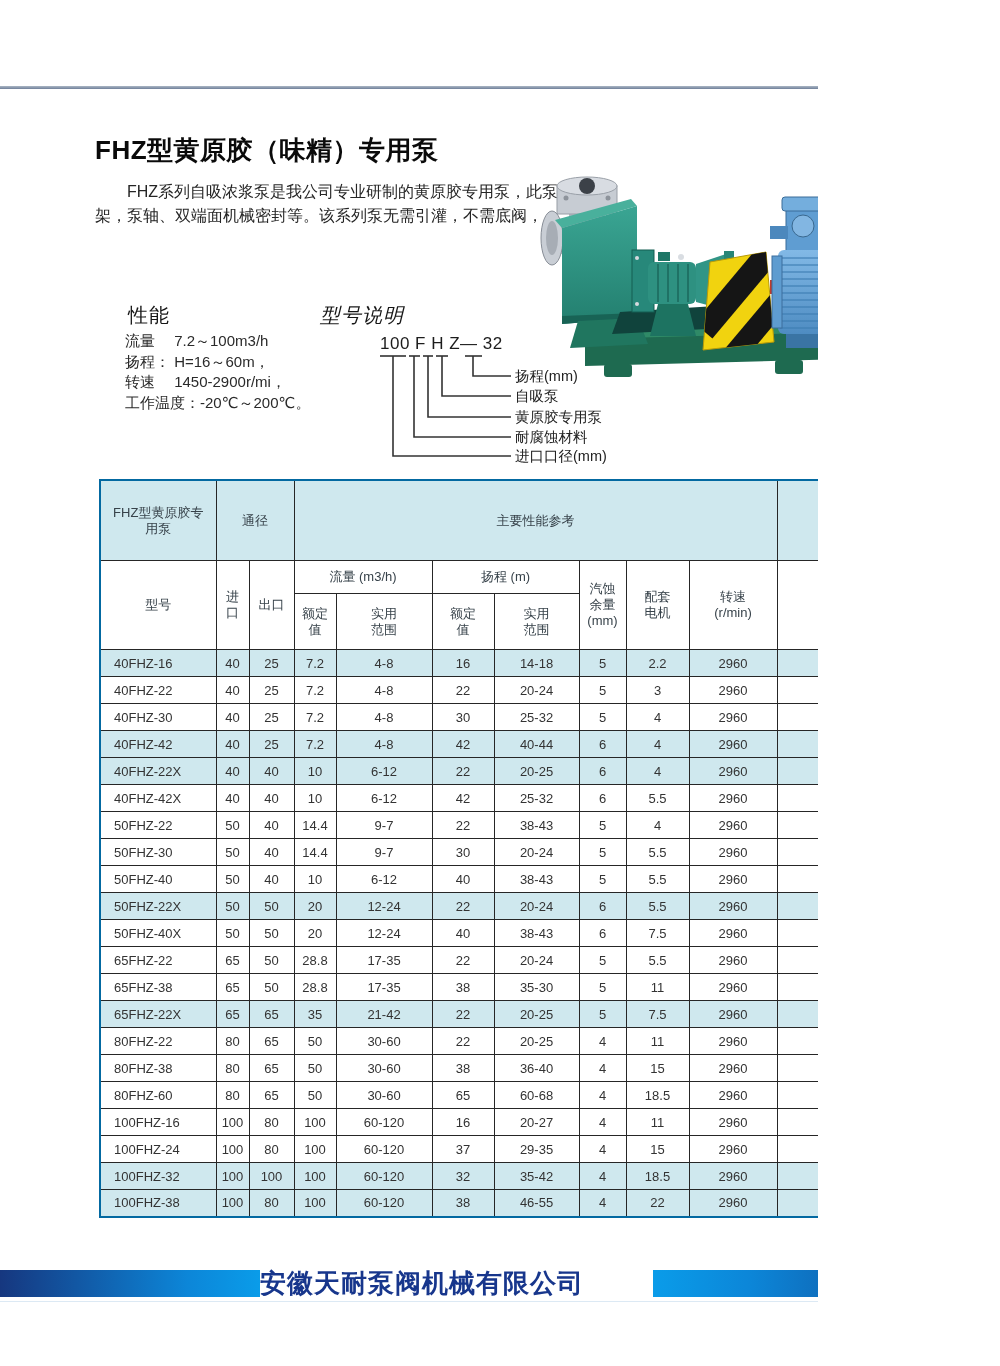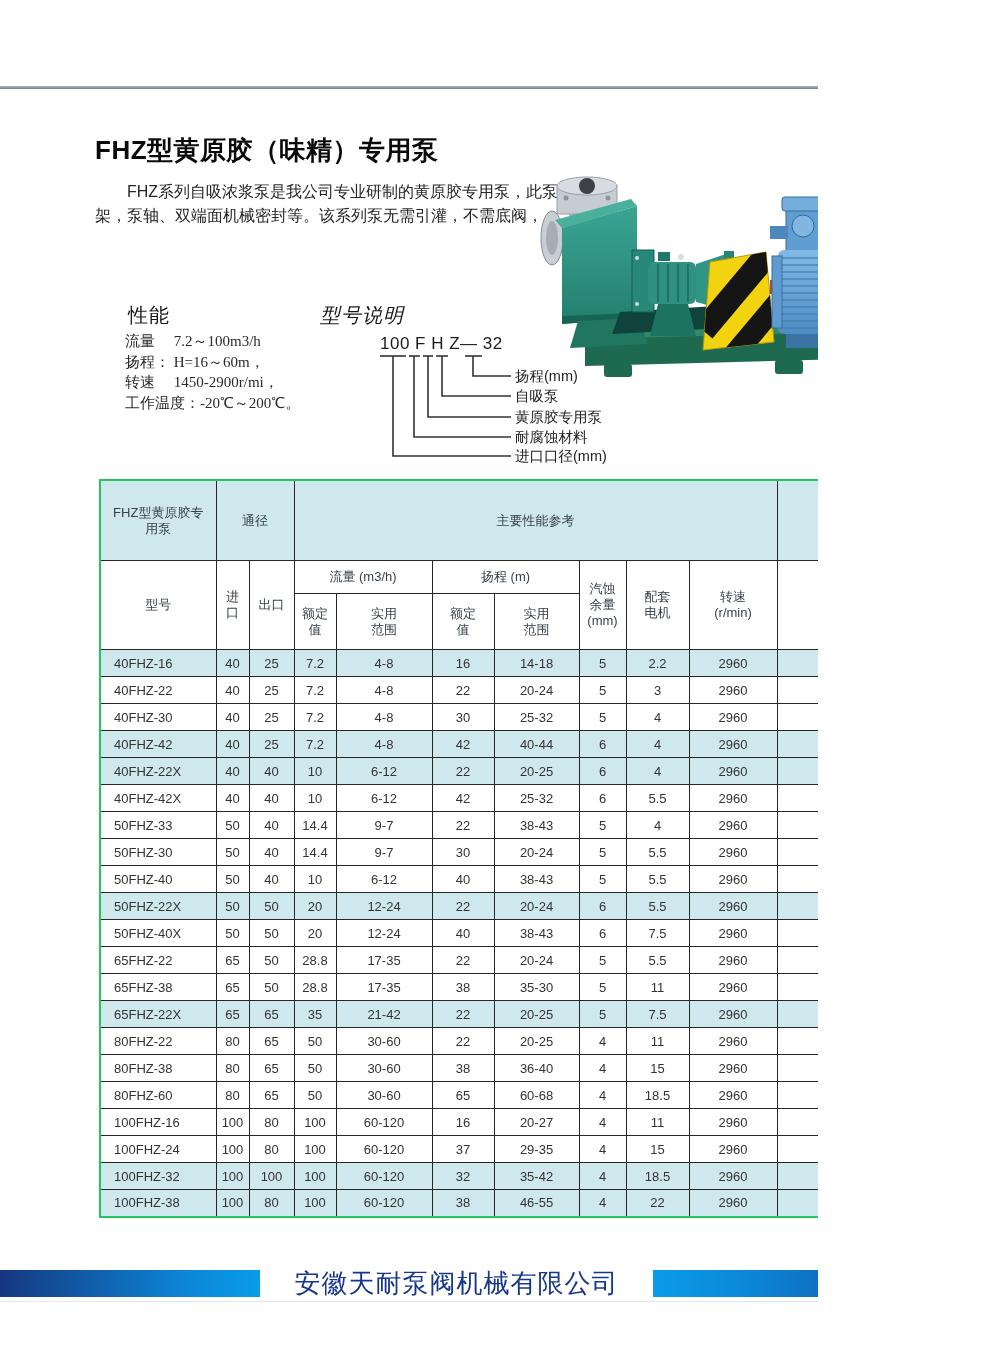--- a/index.html
+++ b/index.html
@@ -9,48 +9,48 @@
 
   .top-rule{top:86px;left:0;width:1000px;height:3px;
             background:linear-gradient(#aab6c4,#70809a);}
 
   .doc-title{left:95px;top:133px;font-size:26px;font-weight:bold;color:#0a0a0a;letter-spacing:0.5px;}
 
   .intro{left:95px;top:180px;font-size:16px;line-height:23.6px;color:#252525;white-space:nowrap;}
 
   .sec-heading{font-size:20px;color:#161616;letter-spacing:1px;}
   .perf-lines{left:125px;top:331px;font-size:15px;line-height:20.5px;color:#2a2a2a;white-space:nowrap;}
-  .perf-lines div{height:20.5px;font-family:Liberation Serif, serif;}
+  .perf-lines div{height:20.5px;}
 
   svg text{font-family:"Liberation Sans","DejaVu Sans",sans-serif;}
 
   
   .table-wrap{left:99px;top:479px;}
-  #spec-table{border-collapse:collapse;table-layout:fixed;width:802px;border:2px solid #22c55e;}
+  #spec-table{border-collapse:collapse;table-layout:fixed;width:802px;border:2px solid #0369a1;}
   #spec-table th,#spec-table td{border:1.5px solid #262626;font-weight:normal;padding:0;
        text-align:center;vertical-align:middle;white-space:pre-line;}
   #spec-table th{font-size:13px;line-height:16px;color:#37424a;}
   #spec-table td{font-size:13px;color:#333;}
   tr.h1 th{background:#cfe8ee;height:79px;}
   tr.h2a th{height:32px;background:#fff;}
   tr.h2b th{height:55px;background:#fff;}
   th.muted{color:#67767f;}
   th.tight{line-height:15px;}
   #spec-table tbody tr{height:27px;background:#fff;}
   #spec-table tbody tr.shaded td{background:#cfe8ee;}
   td.model-cell{text-align:left !important;padding-left:13px !important;}
   .stripe-overflow{left:901px;top:888px;width:19px;height:27px;background:#cfe8ee;}
 
   
   .footer-bar-left{left:0;top:1270px;width:260px;height:27px;
       background:linear-gradient(90deg,#16377f 0%,#0c86d8 72%,#0a9ce9 100%);}
   .footer-bar-right{left:653px;top:1270px;width:347px;height:27px;
       background:linear-gradient(90deg,#0a9ce9 0%,#0c86d8 28%,#16377f 100%);}
-  .footer-company{left:260px;top:1267px;width:393px;height:32px;text-align:center;
-      font-size:26px;font-weight:normal;color:#17368c;letter-spacing:1px;line-height:32px;}
+  .footer-company{left:260px;top:1267px;width:393px;height:32px;text-align:left;
+      font-size:26px;font-weight:bold;color:#17368c;letter-spacing:1px;line-height:32px;}
   .footer-light-line{left:0;top:1301px;width:1000px;height:1px;background:#dcE9f4;}
 </style>
 </head>
 <body>
 
 <div class="page">
 
   <div class="abs top-rule"></div>
 
   <div class="abs doc-title">FHZ型黄原胶（味精）专用泵</div>
@@ -298,21 +298,21 @@
             <td>10</td>
             <td>6-12</td>
             <td>42</td>
             <td>25-32</td>
             <td>6</td>
             <td>5.5</td>
             <td>2960</td>
             <td>4</td>
           </tr>
           <tr>
-            <td class="model-cell">50FHZ-33</td>
+            <td class="model-cell">50FHZ-22</td>
             <td>50</td>
             <td>40</td>
             <td>14.4</td>
             <td>9-7</td>
             <td>22</td>
             <td>38-43</td>
             <td>5</td>
             <td>4</td>
             <td>2960</td>
             <td>4</td>

